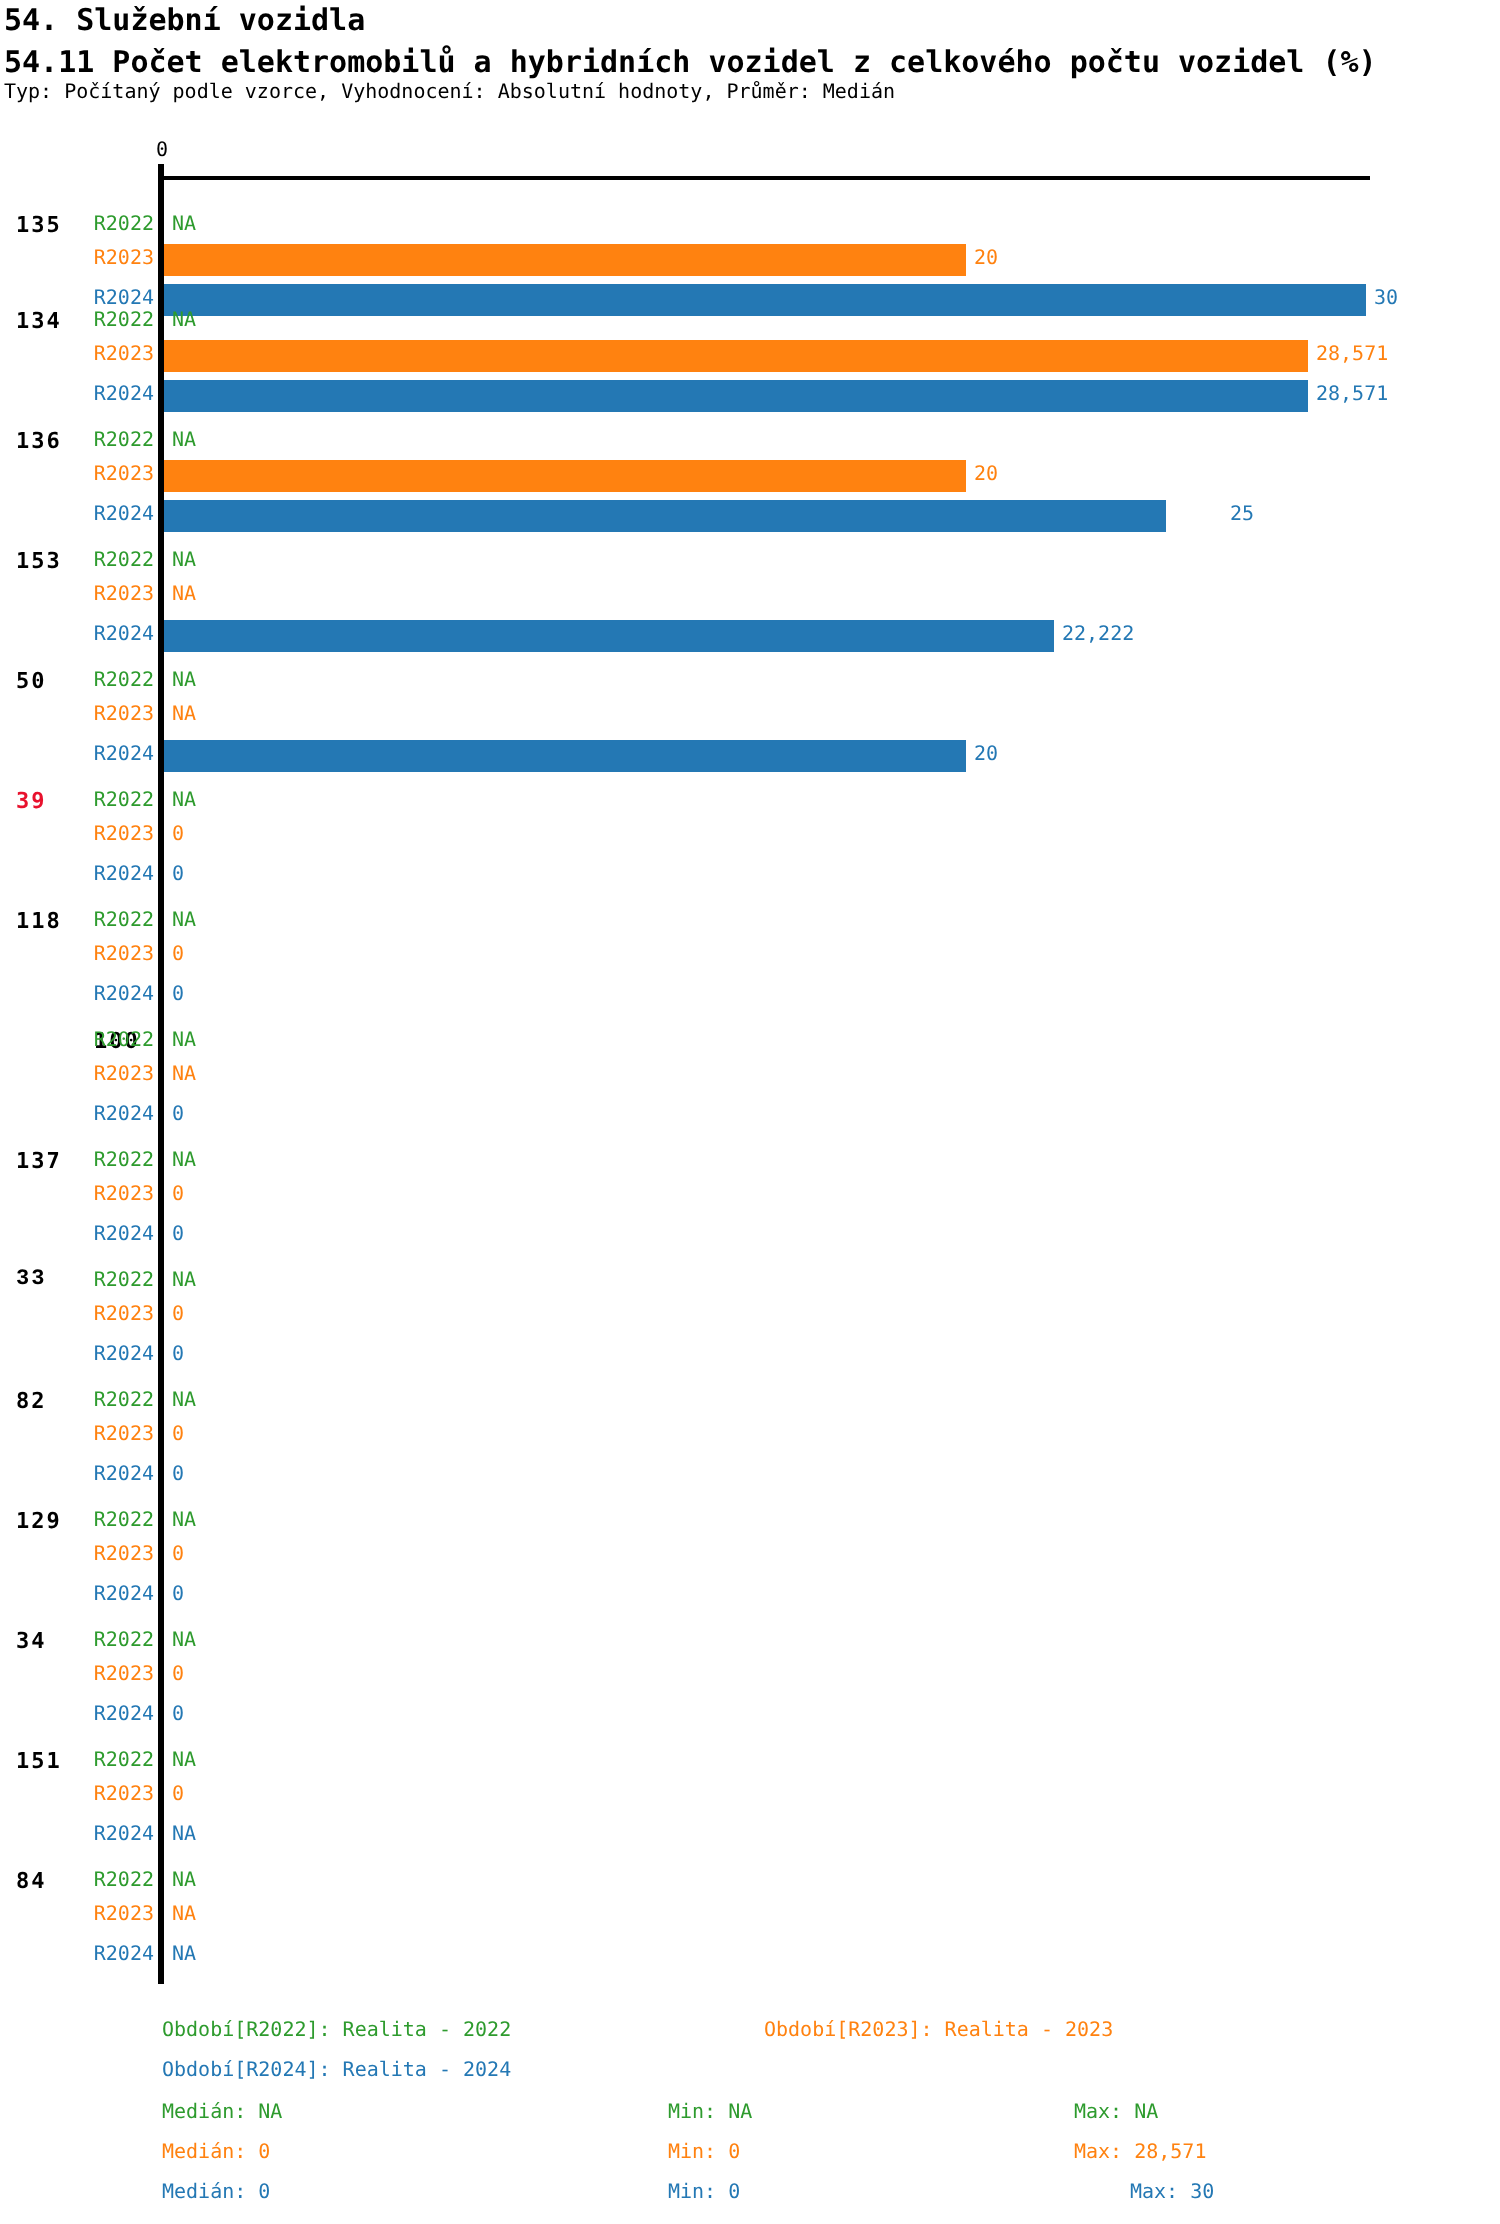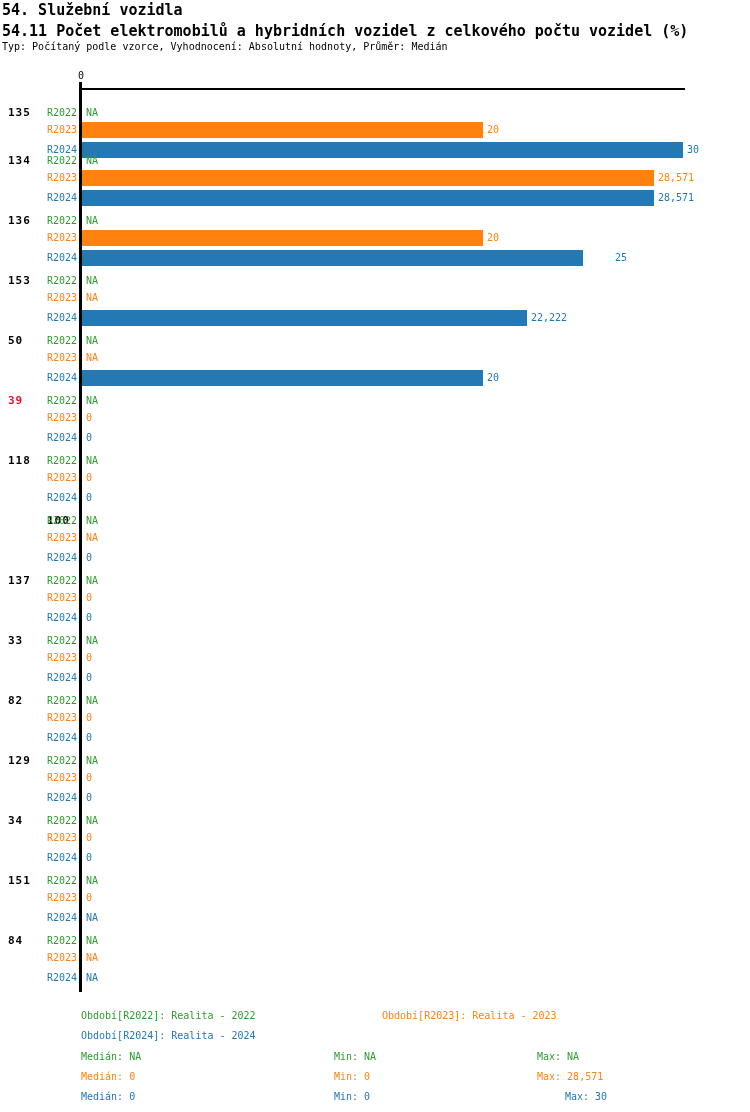--- a/index.html
+++ b/index.html
@@ -121,21 +121,21 @@
     <div class="group" style="top: 480px;">
       <span class="gid" style="color: rgb(0, 0, 0);">137</span>
       <span class="rowlab" style="top: 2px; color: rgb(46, 155, 46);">R2022</span>
       <span class="val" style="top: 2px; left: 86px; color: rgb(46, 155, 46);">NA</span>
       <span class="rowlab" style="top: 19px; color: rgb(255, 130, 16);">R2023</span>
       <span class="val" style="top: 19px; left: 86px; color: rgb(255, 130, 16);">0</span>
       <span class="rowlab" style="top: 39px; color: rgb(36, 120, 180);">R2024</span>
       <span class="val" style="top: 39px; left: 86px; color: rgb(36, 120, 180);">0</span>
     </div>
     <div class="group" style="top: 540px;">
-      <span class="gid" style="color: rgb(0, 0, 0);">33</span>
+      <span class="gid" style="color: rgb(0, 0, 0); font-family: Liberation Mono, monospace;">33</span>
       <span class="rowlab" style="top: 2px; color: rgb(46, 155, 46);">R2022</span>
       <span class="val" style="top: 2px; left: 86px; color: rgb(46, 155, 46);">NA</span>
       <span class="rowlab" style="top: 19px; color: rgb(255, 130, 16);">R2023</span>
       <span class="val" style="top: 19px; left: 86px; color: rgb(255, 130, 16);">0</span>
       <span class="rowlab" style="top: 39px; color: rgb(36, 120, 180);">R2024</span>
       <span class="val" style="top: 39px; left: 86px; color: rgb(36, 120, 180);">0</span>
     </div>
     <div class="group" style="top: 600px;">
       <span class="gid" style="color: rgb(0, 0, 0);">82</span>
       <span class="rowlab" style="top: 2px; color: rgb(46, 155, 46);">R2022</span>

